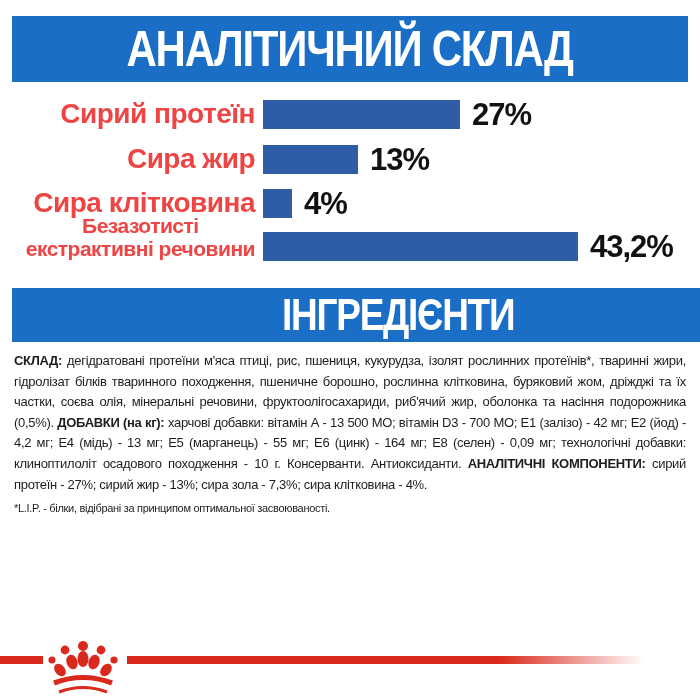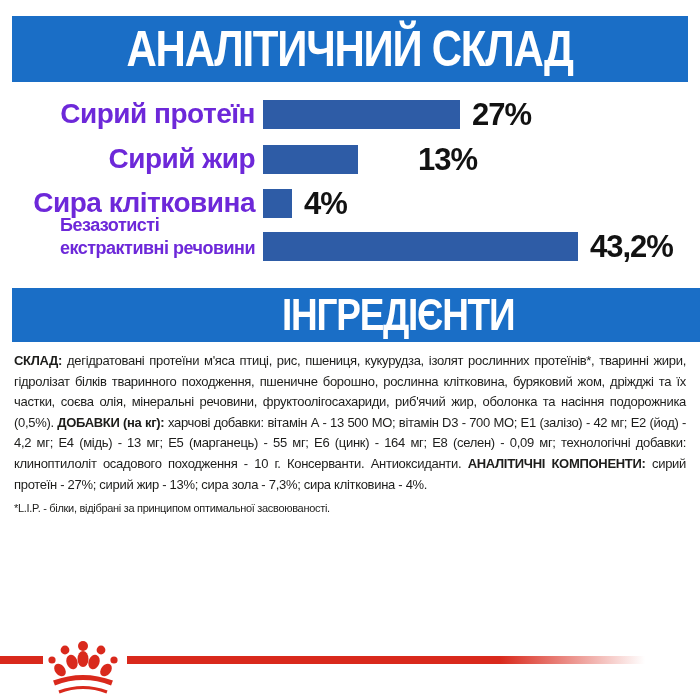--- a/index.html
+++ b/index.html
@@ -9,30 +9,30 @@
   }
   .banner {
     position:absolute; left:12px; width:676px; background:#1a6ec6; color:#ffffff;
     display:flex; align-items:center; justify-content:center; font-weight:bold;
   }
   .banner .bt { transform:scaleX(0.84); white-space:nowrap; letter-spacing:-1.5px; }
   .banner-analytical { top:16px; height:66px; font-size:50px; }
   .banner-ingredients { top:288px; height:54px; font-size:44px;padding-left:48px; }
 
   .bar-label {
-    position:absolute; right:445px; text-align:left; font-weight:bold; color:#6d28d9;
+    position:absolute; right:445px; text-align:center; font-weight:bold; color:#ef4444;
     white-space:pre-line; letter-spacing:-0.5px;
   }
   .lbl0 { top:99px;  font-size:28px; line-height:30px; }
   .lbl1 { top:144px; font-size:28px; line-height:30px; }
   .lbl2 { top:188px; font-size:28px; line-height:30px; }
-  .lbl3 { top:214px; font-size:18px; line-height:23px; }
+  .lbl3 { top:214px; font-size:21px; line-height:23px; }
 
   .bar-row { position:absolute; left:263px; height:29px; display:flex; align-items:center; }
-  .row0 { top:100px; } .row1 { top:145px;gap:48px; } .row2 { top:189px; } .row3 { top:232px; }
+  .row0 { top:100px; } .row1 { top:145px; } .row2 { top:189px; } .row3 { top:232px; }
   .bar  { height:29px; background:#2e5ca6; }
   .bar-value {
     margin-left:12px; font-weight:bold; font-size:31px; color:#121212;
     letter-spacing:-1px; white-space:nowrap;
   }
 
   .ingredients {
     position:absolute; left:14px; top:351px; width:672px;
     font-size:13px; line-height:20.6px; color:#1d1d1b;
     text-align:justify; letter-spacing:-0.3px;
@@ -53,21 +53,21 @@
 </head>
 <body>
 
 <div class="page">
 
   <div class="banner banner-analytical">
     <span class="bt">АНАЛІТИЧНИЙ СКЛАД</span>
   </div>
 
   <div class="bar-label lbl0">Сирий протеїн</div>
-  <div class="bar-label lbl1">Сирий жир</div>
+  <div class="bar-label lbl1">Сира жир</div>
   <div class="bar-label lbl2">Сира клітковина</div>
   <div class="bar-label lbl3">Безазотисті
 екстрактивні речовини</div>
 
   <div class="bar-row row0">
     <div class="bar" style="width: 197px; background: rgb(46, 92, 166);"></div>
     <span class="bar-value">27%</span>
   </div>
   <div class="bar-row row1">
     <div class="bar" style="width: 95px; background: rgb(46, 92, 166);"></div>

